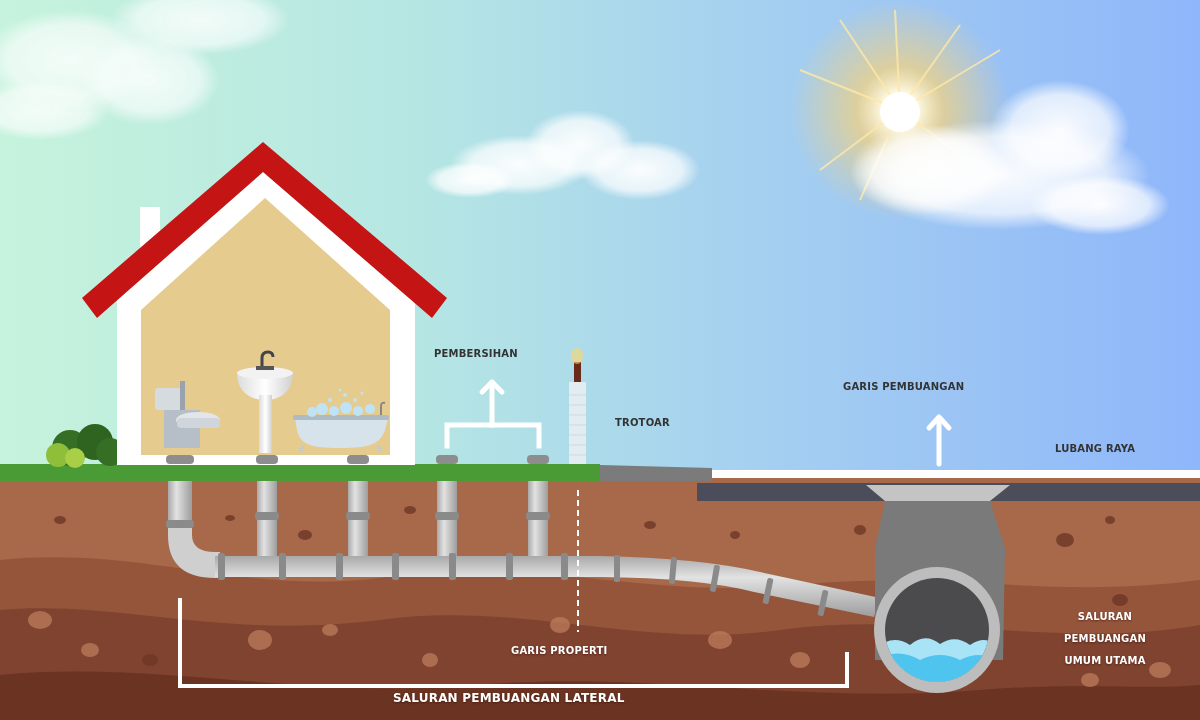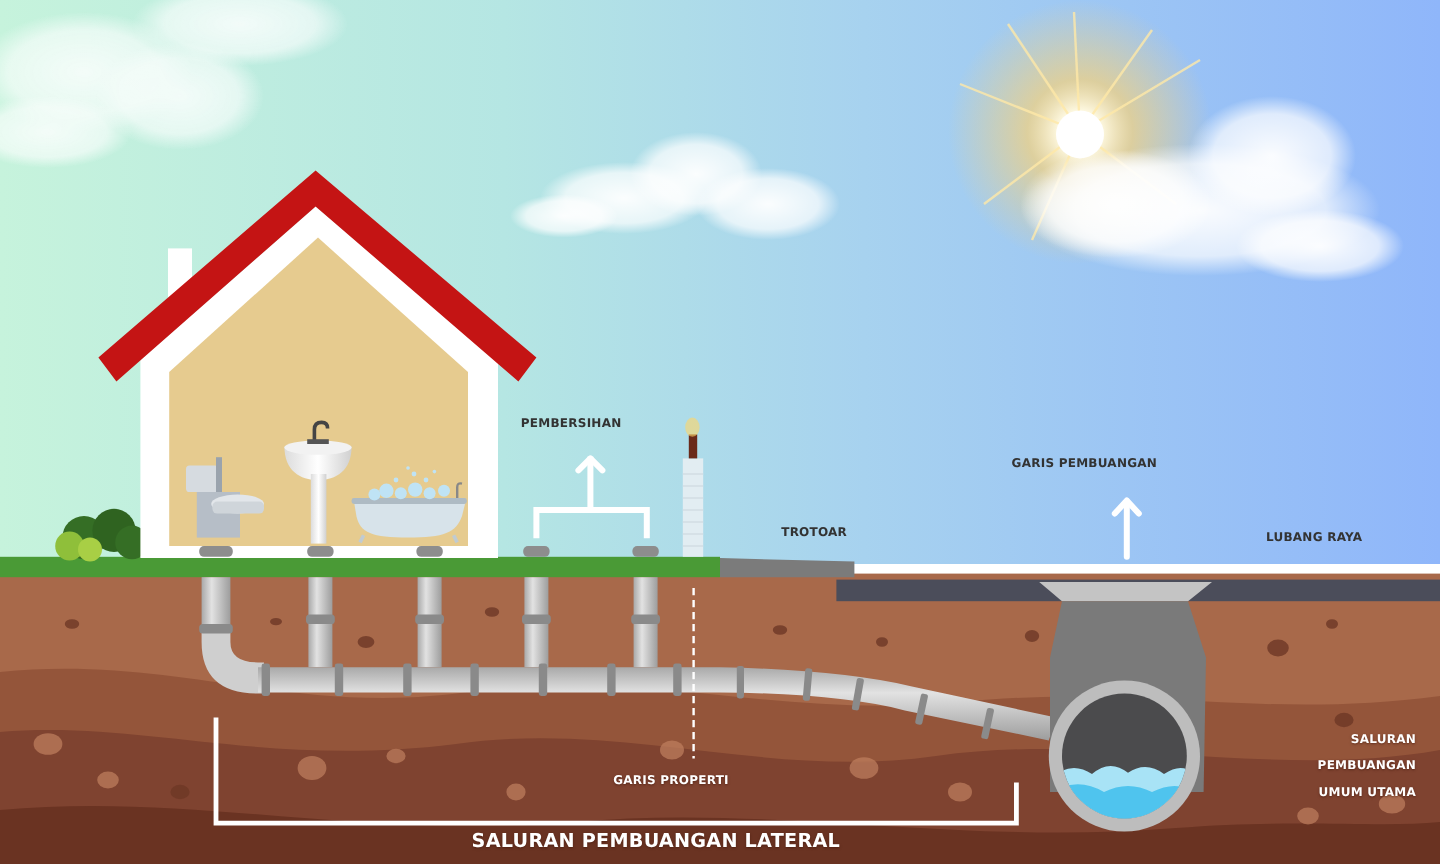--- a/index.html
+++ b/index.html
@@ -1,21 +1,21 @@
 <!DOCTYPE html>
 <html><head>
 <meta charset="utf-8">
 <style>
   html, body { margin: 0; padding: 0; }
   body { width: 1200px; height: 720px; overflow: hidden; position: relative; font-family: "Liberation Sans", "DejaVu Sans", sans-serif; }
   #scene { position: absolute; left: 0; top: 0; width: 1200px; height: 720px; }
   .label { position: absolute; font-family: "DejaVu Sans", "Liberation Sans", sans-serif; font-weight: bold; font-size: 10px; letter-spacing: 0.2px; white-space: nowrap; }
   .label.dark { color: #333333; }
   .label.light { color: #ffffff; text-shadow: 0 1px 2px rgba(60,20,10,0.6); }
-  .label.multiline { white-space: pre-line; line-height: 22px; text-align: right; }
+  .label.multiline { white-space: pre-line; line-height: 22px; text-align: center; }
 </style>
 </head>
 <body>
 
 <svg id="scene" width="1200" height="720" viewBox="0 0 1200 720" xmlns="http://www.w3.org/2000/svg">
   <defs>
     <linearGradient id="sky" x1="0" y1="0" x2="1" y2="0">
       <stop offset="0" stop-color="#c6f3dc"></stop>
       <stop offset="0.35" stop-color="#b5e6e3"></stop>
       <stop offset="0.6" stop-color="#a7d2ef"></stop>
@@ -255,20 +255,20 @@
 
   <g stroke="#ffffff" stroke-width="5" fill="none" stroke-linecap="round" stroke-linejoin="round">
     <line x1="939" y1="464" x2="939" y2="418"></line>
     <polyline points="929,428 939,417 949,428"></polyline>
   </g>
 
   <polyline points="180,598 180,686 847,686 847,652" stroke="#ffffff" stroke-width="4" fill="none"></polyline>
 </svg>
 
 <div class="label dark" style="left:434px; top:348px;">PEMBERSIHAN</div>
-<div class="label dark" style="left:615px; top:439px;margin-left:36px;">TROTOAR</div>
+<div class="label dark" style="left:615px; top:417px;">TROTOAR</div>
 <div class="label dark" style="left:843px; top:381px;">GARIS PEMBUANGAN</div>
 <div class="label dark" style="left:1055px; top:443px;">LUBANG RAYA</div>
 <div class="label light multiline" style="left:1030px; top:606px; width:150px;">SALURAN
 PEMBUANGAN
 UMUM UTAMA</div>
 <div class="label light" style="left:511px; top:645px;">GARIS PROPERTI</div>
-<div class="label light" style="left:393px; top:691px; font-size:16px;">SALURAN PEMBUANGAN LATERAL</div>
+<div class="label light" style="left:393px; top:691px; font-size:12px;">SALURAN PEMBUANGAN LATERAL</div>
 
 </body></html>

